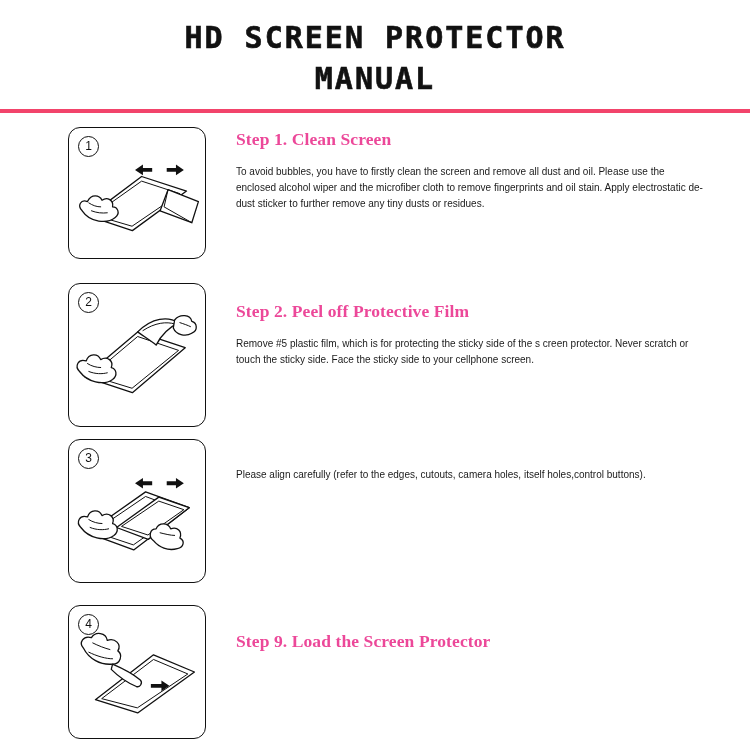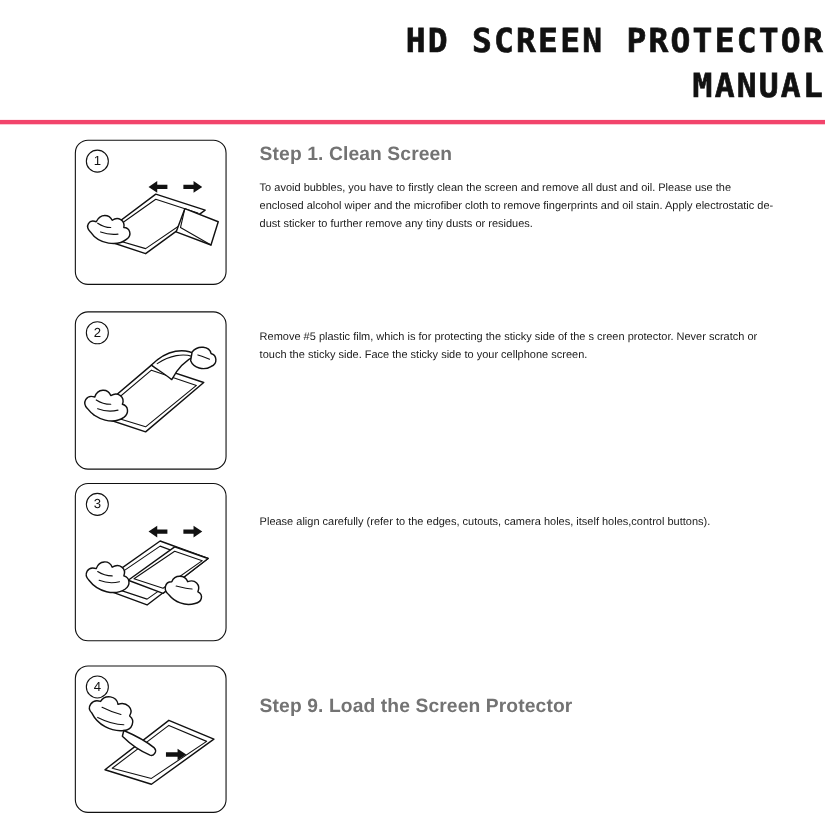--- a/index.html
+++ b/index.html
@@ -17,21 +17,21 @@
   .page {
     position: relative;
     width: 750px;
     height: 750px;
     box-sizing: border-box;
   }
 
   
   .title-block {
     padding-top: 18px;
-    text-align: right;
+    text-align: center;
   }
   .title-line {
     font-family: "DejaVu Sans Mono", monospace;
     font-weight: bold;
     font-size: 30px;
     letter-spacing: 2px;
     color: #111111;
     line-height: 1.35;
     -webkit-text-stroke: 0.6px #111;
   }
@@ -93,24 +93,24 @@
     z-index: 4;
   }
 
   .txt {
     flex: 1;
     padding-left: 30px;
     padding-right: 46px;
     box-sizing: border-box;
   }
   .step-head {
-    font-family: Liberation Sans, sans-serif;
+    font-family: Liberation Serif, serif;
     font-weight: bold;
     font-size: 17.5px;
-    color: #737373;
+    color: #ec4899;
     margin: 2px 0 14px 0;
     letter-spacing: 0.1px;
   }
   .step-body {
     font-family: Liberation Sans, sans-serif;
     font-size: 10px;
     line-height: 1.62;
     color: #1a1a1a;
     text-align: left;
   }
@@ -194,20 +194,21 @@
             <path class="fillw" d="M16 96 C8 88 14 76 26 80 C30 68 44 68 48 78 C58 72 68 80 64 90 C72 92 74 102 66 108 C52 118 28 112 16 96 Z"></path>
             <path class="ln-thin" d="M28 84 C34 88 42 90 48 90"></path>
             <path class="ln-thin" d="M30 96 C40 100 50 100 58 98"></path>
 
             <path class="fillw" d="M160 18 C168 8 184 10 186 20 C194 22 196 34 186 38 C176 44 162 40 158 30 Z"></path>
             <path class="ln-thin" d="M168 22 C174 24 180 26 184 28"></path>
           </svg>
         </div>
       </div>
       <div class="txt">
+        <div class="step-head">Step 2. Peel off Protective Film</div>
         <div class="step-body">Remove #5 plastic film, which is for protecting the sticky side of the s creen protector. Never scratch or touch the sticky side. Face the sticky side to your cellphone screen.</div>
       </div>
     </div>
 
     <div class="step-row r3">
       <div class="fig">
         <div class="fig-box">
           <div class="num-circle">3</div>
           <svg class="draw" viewBox="0 0 206 142">
 

